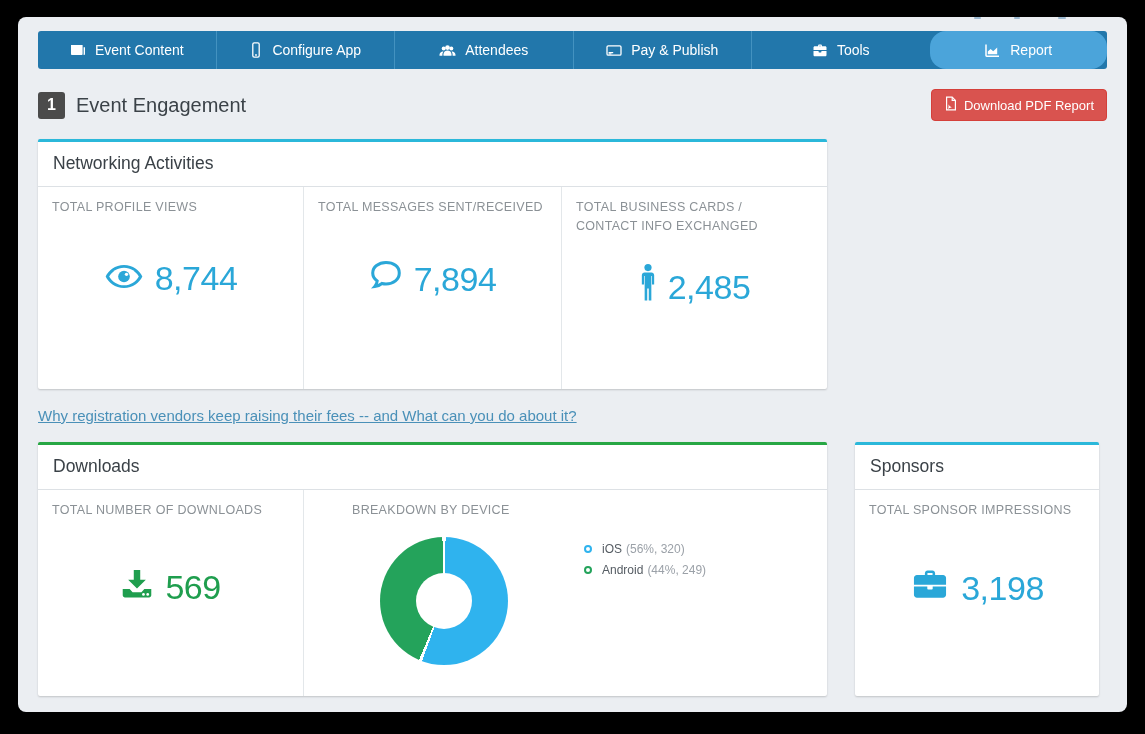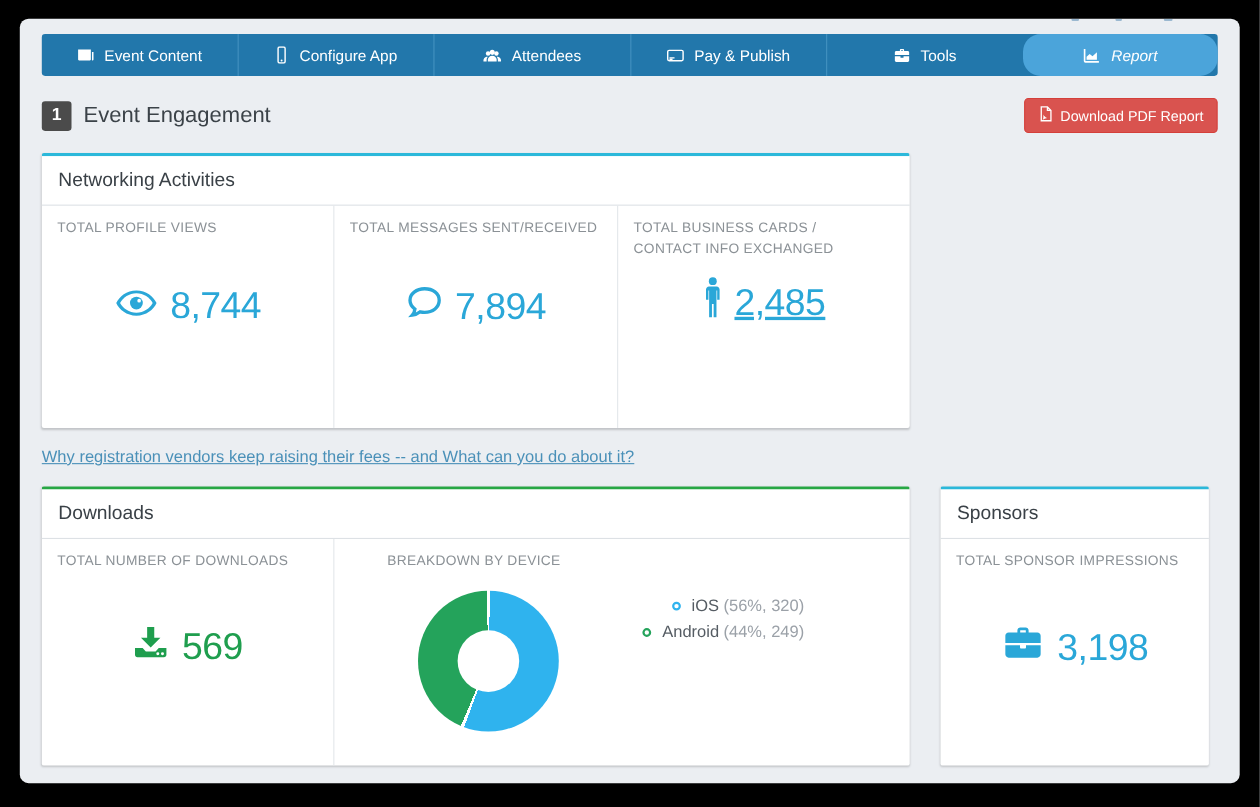--- a/index.html
+++ b/index.html
@@ -9,21 +9,21 @@
     background:#ebeef2; border-radius:8px; overflow:hidden; }
   .content { padding:14px 20px 0 20px; position:relative; }
 
   .frag { position:absolute; height:2px; background:rgba(90,140,180,.55); border-radius:1px; }
 
   
   .nav { display:flex; height:38px; background:#2277ab; border-radius:3px; }
   .tab { flex:1; display:flex; align-items:center; justify-content:center; gap:9px;
     color:#fff; font-size:14px; cursor:pointer; border-left:1px solid #4392c0; }
   .tab:first-child { border-left:none; }
-  .tab.active { background:#4ba4da; border-radius:16px; border-left:none;font-style:italic; }
+  .tab.active { background:#4ba4da; border-radius:16px; border-left:none; }
   .tab svg { display:block; }
 
   
   .page-header { display:flex; align-items:center; justify-content:space-between;
     margin-top:21px; height:30px; }
   .ph-left { display:flex; align-items:center; gap:11px; }
   .num-badge { width:27px; height:27px; background:#4b4b4b; border-radius:3px; color:#fff;
     font-size:16px; font-weight:bold; display:flex; align-items:center; justify-content:center; }
   .page-title { font-size:20px; color:#3b4248; }
   .pdf-btn { display:flex; align-items:center; gap:7px; background:#d9534f; border:1px solid #d43f3a;
@@ -62,21 +62,21 @@
   .promo { margin-top:18px; height:21px; }
   .promo a { color:#4a90b8; font-size:15px; text-decoration:underline; cursor:pointer; }
 
   
   .donut { position:absolute; left:76px; top:47px; width:128px; height:128px; border-radius:50%;
     background:conic-gradient(#fff 0 0.4%, #2fb3ee 0.4% 55.6%, #fff 55.6% 56.4%,
       #24a35b 56.4% 99.6%, #fff 99.6% 100%); }
   .donut::after { content:""; position:absolute; left:36px; top:36px; width:56px; height:56px;
     background:#fff; border-radius:50%; }
   .legend { position:absolute; left:280px; top:52px; }
-  .legend-item { display:flex; align-items:center; gap:10px; margin-bottom:7px; font-size:15px;justify-content:flex-end; }
+  .legend-item { display:flex; align-items:center; gap:10px; margin-bottom:7px; font-size:12px; }
   .ring { width:8px; height:8px; border-radius:50%; border:2.5px solid; background:#fff; }
   .ring.ios { border-color:#2fb3ee; }
   .ring.android { border-color:#24a35b; }
   .legend-name { color:#555c63; font-weight:500; }
   .legend-detail { color:#9ba1a8; margin-left:4px; }
 </style>
 </head>
 <body>
 
 <div class="window">
@@ -180,21 +180,21 @@
               <div class="stat-label">TOTAL MESSAGES SENT/RECEIVED</div>
               <div class="big-stat blue top72">
                 <span><svg width="34" height="32" viewBox="0 0 21 20">
                       <path d="M10.5 2.2c-4.7 0-8.3 2.9-8.3 6.5 0 2 1.1 3.8 2.8 5-.1 1.2-.6 2.5-1.5 3.5 1.8-.2 3.4-1 4.5-1.9.8.2 1.6.3 2.5.3 4.7 0 8.3-2.9 8.3-6.9s-3.6-6.5-8.3-6.5z" fill="none" stroke="#2aa7d8" stroke-width="1.9"></path>
                     </svg></span>
                 <span>7,894</span>
               </div>
             </div>
             <div class="col" style="flex:1;">
               <div class="stat-label" style="max-width:220px;">TOTAL BUSINESS CARDS / CONTACT INFO EXCHANGED</div>
-              <div class="big-stat blue" style="top:64px;text-decoration:underline;">
+              <div class="big-stat blue" style="top:76px;">
                 <span><svg width="18" height="40" viewBox="0 0 14 30" fill="#2aa7d8">
                       <circle cx="7" cy="3" r="2.8"></circle>
                       <path d="M4.4 6.8h5.2c1.2 0 2.1.9 2.1 2.1v7h-1.6v-7 7H9v12.6H7.7v-10h-1.4v10H5V15.9v-7 7H3.4... " opacity="0"></path>
                       <path d="M4.3 6.8h5.4c1.2 0 2.1 1 2.1 2.2v7.2h-1.7V9.6h-.5v19h-2v-9.4h-1.2v9.4h-2v-19h-.5v6.6H2.2V9c0-1.2.9-2.2 2.1-2.2z"></path>
                     </svg></span>
                 <span>2,485</span>
               </div>
             </div>
           </div>
         </div>

